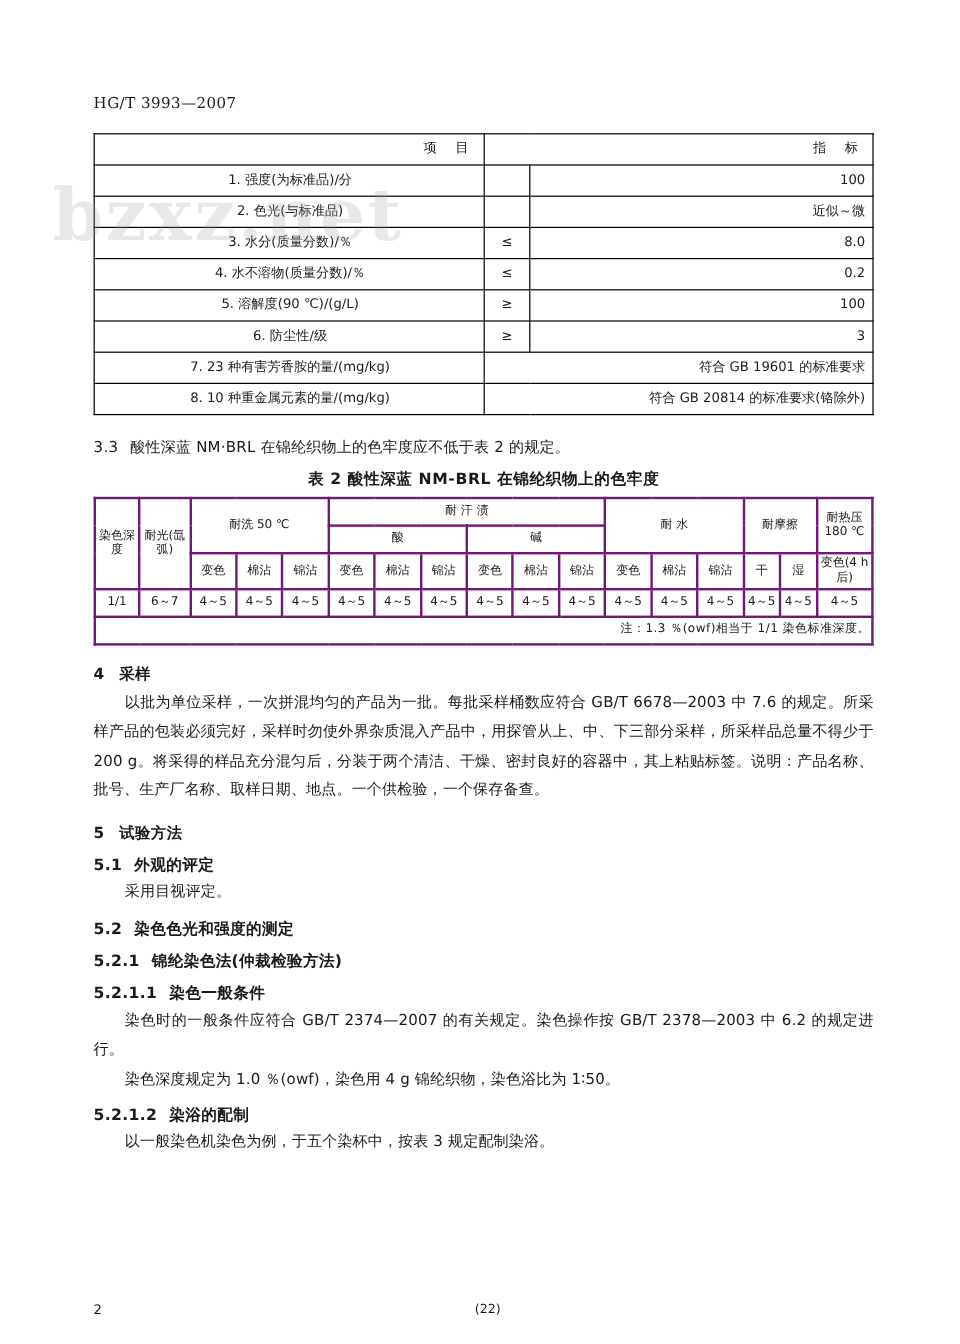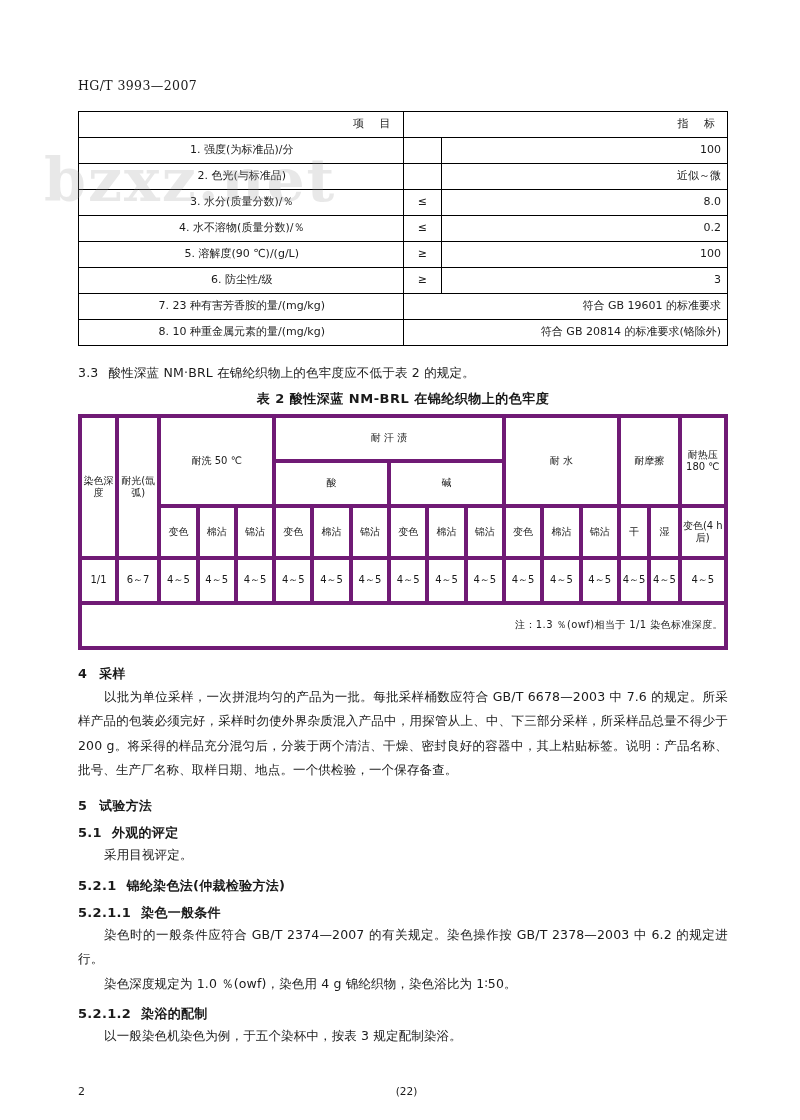--- a/index.html
+++ b/index.html
@@ -81,23 +81,23 @@
     line-height: 1.75;
     margin: 16px 0 6px 0;
     letter-spacing: 0.2px;
   }
   .sec-num { margin-right: 10px; }
 
   table.t2 {
     font-size: 10px;
   }
   table.t2 td {
-    border: 4px solid #701a75;
+    border: 2px solid #701a75;
     text-align: center;
-    padding: 12px 1px;
+    padding: 2px 1px;
     line-height: 1.2;
     height: 17px;
   }
   table.t2 .tall { height: 34px; margin-left: 13px; }
   table.t2 .note {
     text-align: right;
     padding-left: 16px;
     letter-spacing: 0.4px;
   }
 
@@ -285,20 +285,23 @@
 
   <h2 class="hd">
     <span class="hd-num">5</span><span>试验方法</span>
   </h2>
 
   <h3 class="hd3">
     <span class="hd3-num">5.1</span><span>外观的评定</span>
   </h3>
   <p class="body-txt indent">采用目视评定。</p>
 
+  <h3 class="hd3">
+    <span class="hd3-num">5.2</span><span>染色色光和强度的测定</span>
+  </h3>
 
   <h3 class="hd3">
     <span class="hd3-num">5.2.1</span><span>锦纶染色法(仲裁检验方法)</span>
   </h3>
 
   <h3 class="hd3">
     <span class="hd3-num">5.2.1.1</span><span>染色一般条件</span>
   </h3>
   <p class="body-txt indent">染色时的一般条件应符合 GB/T 2374—2007 的有关规定。染色操作按 GB/T 2378—2003 中 6.2 的规定进行。</p>
   <p class="body-txt indent">染色深度规定为 1.0 ％(owf)，染色用 4 g 锦纶织物，染色浴比为 1∶50。</p>

